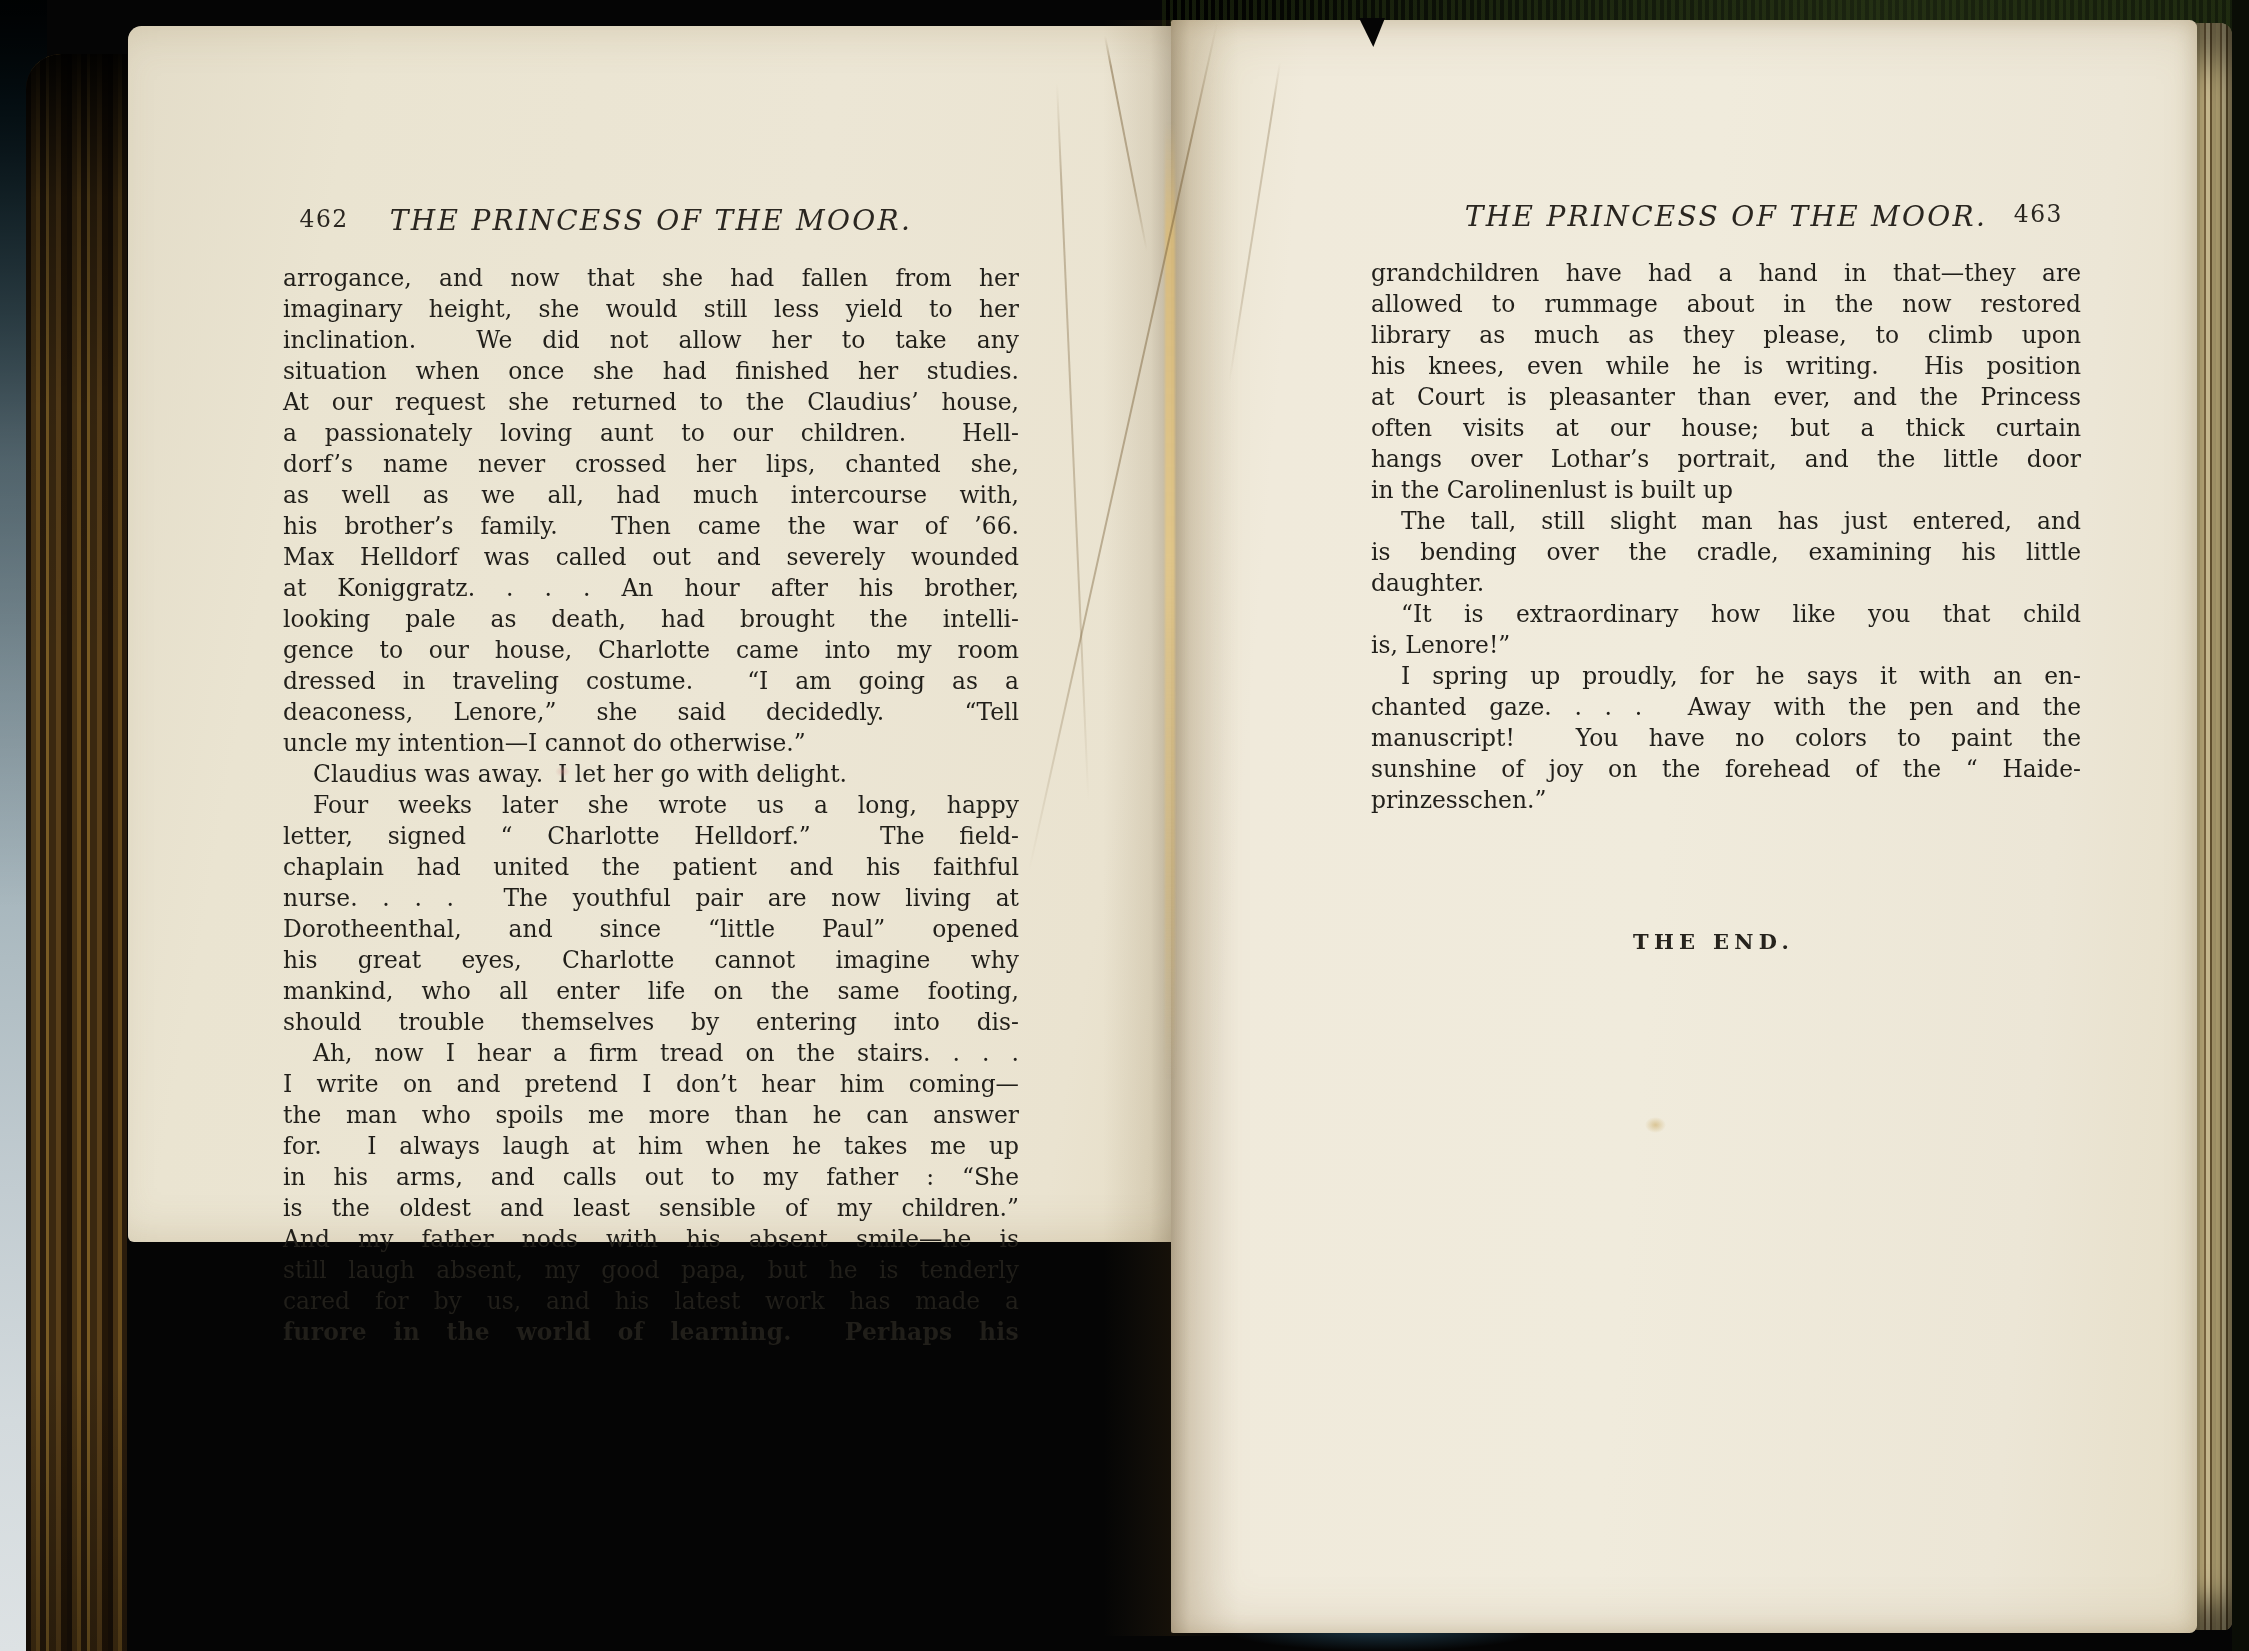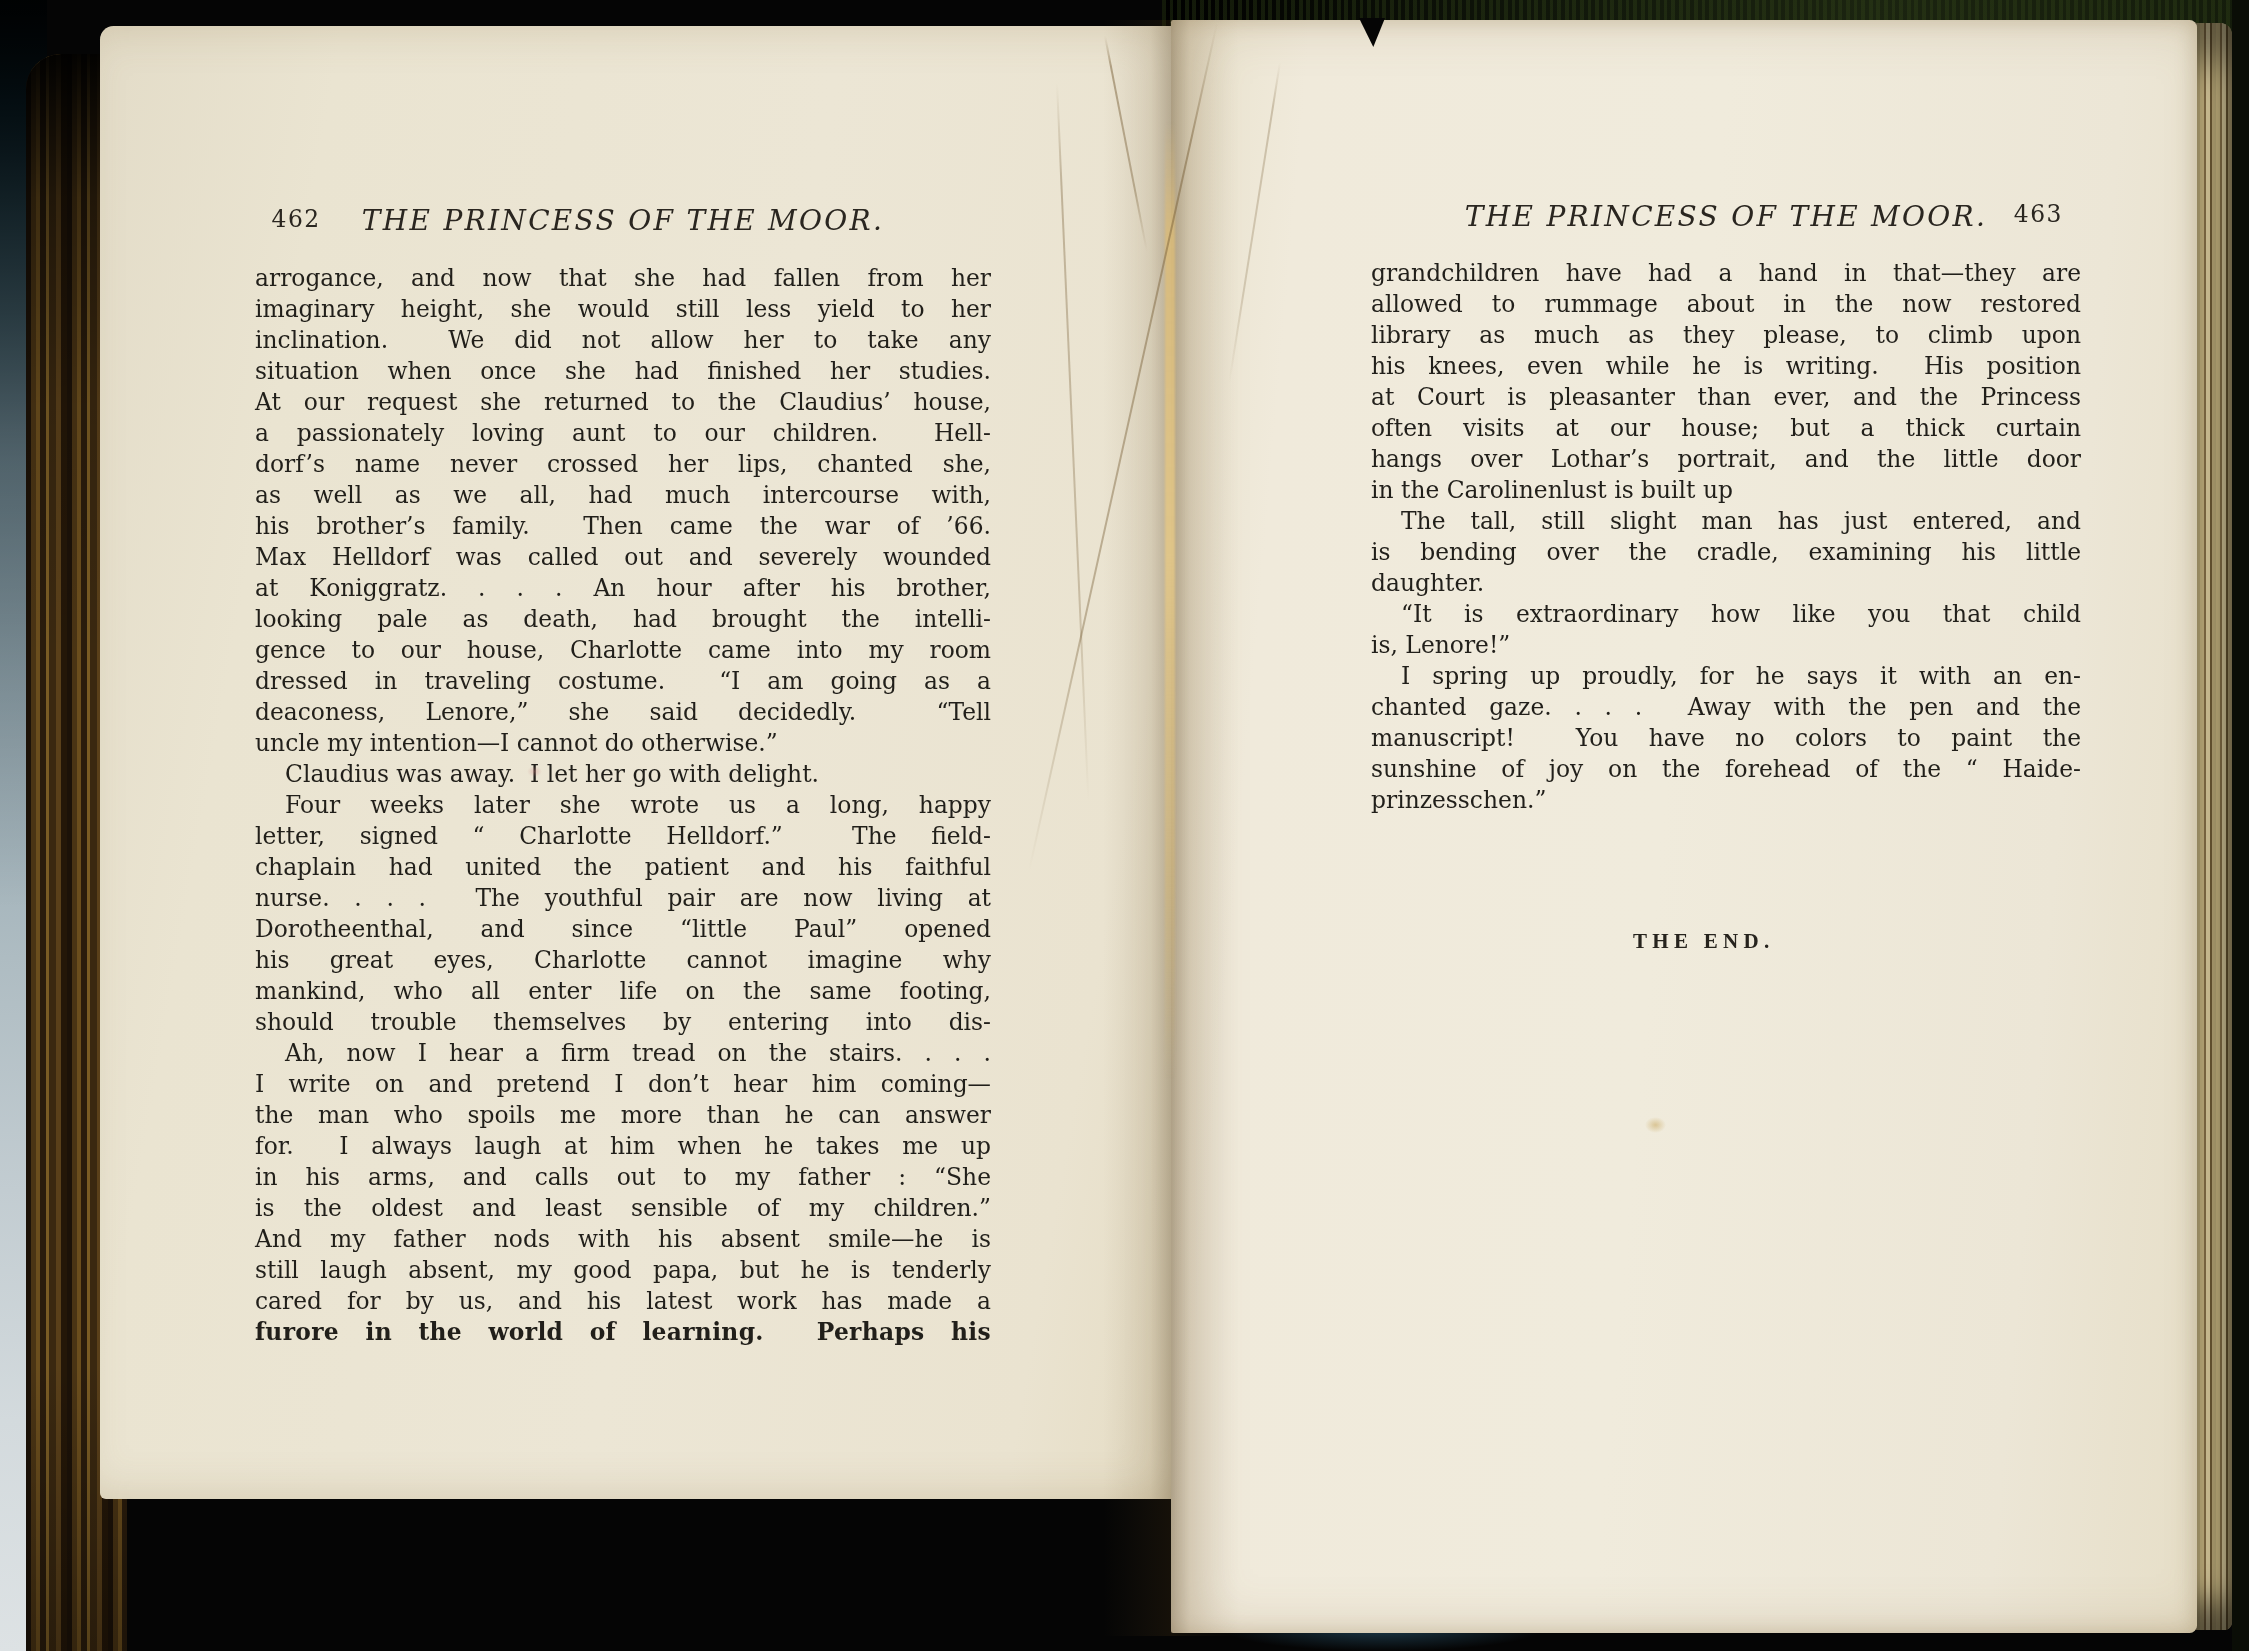--- a/index.html
+++ b/index.html
@@ -40,21 +40,21 @@
       #c9b782 0 3.8px,#8a734a 3.8px 6px,#e2d2a2 6px 9.8px,#6e5a35 9.8px 12px,#b9a878 12px 16px);
     box-shadow:inset 0 38px 38px rgba(0,0,0,.45),inset 0 -30px 30px rgba(0,0,0,.5);
   }
   .cover-right{position:absolute;right:0;top:0;width:18px;height:100%;background:#0a0d06;}
   .bottom-blue{position:absolute;left:1224px;top:1628px;width:317px;height:23.4px;
     background:radial-gradient(ellipse at 50% 0,#1d3a4a,rgba(0,0,0,0) 72%);}
 
   
   .page{position:absolute;}
   .page-left{
-    left:100px;top:26px;width:1061px;height:1473px;
+    left:128px;top:26px;width:1061px;height:1216px;
     border-radius:13.6px 1.5px 1.5px 6px;
     background:linear-gradient(100deg,#e3dcc8 0%,#eae4d1 18%,#ece6d5 55%,#eae3d0 86%,#e4dbc2 100%);
     box-shadow:inset -21px 0 45px rgba(140,110,60,.25);
     padding-left:32px;
   }
   .page-right{
     left:1171px;top:19.6px;width:1026px;height:1613px;
     border-radius:2.3px 7.6px 7.6px 2.3px;
     background:linear-gradient(95deg,#e9e2cd 0%,#f0eadb 12%,#f0ebdc 48%,#ece6d6 82%,#e6dec7 100%);
     box-shadow:inset 22.7px 0 53px rgba(140,110,60,.26),inset -4.5px 0 18px rgba(120,95,50,.22);
@@ -86,21 +86,21 @@
   
   .text{position:absolute;font-size:23.4px;line-height:31px;color:#211f1a;margin-top:10px;}
   .page-left .text{left:155px;top:227px;width:736px;}
   .page-right .text{left:200px;top:228px;width:710px;}
   .line{white-space:pre-wrap;}
   .line.j{text-align:justify;text-align-last:justify;}
   .line.indent{text-indent:30px;}
   .line.bold{font-weight:bold;letter-spacing:0.3px;}
 
   .the-end{position:absolute;left:462px;top:909px;font-size:21px;font-weight:bold;
-    letter-spacing:5.3px;color:#26231d;font-family:Liberation Serif, serif;}
+    letter-spacing:5.3px;color:#26231d;}
 
   .stain{position:absolute;border-radius:50%;pointer-events:none;}
   .stain.s1{left:474px;top:1097px;width:21px;height:16.6px;
     background:radial-gradient(closest-side,rgba(196,160,80,.5),rgba(196,160,80,0));}
   .stain.s2{left:427px;top:740px;width:15px;height:10.6px;
     background:radial-gradient(closest-side,rgba(205,130,130,.35),rgba(205,130,130,0));}
 </style>
 </head>
 <body>
 

